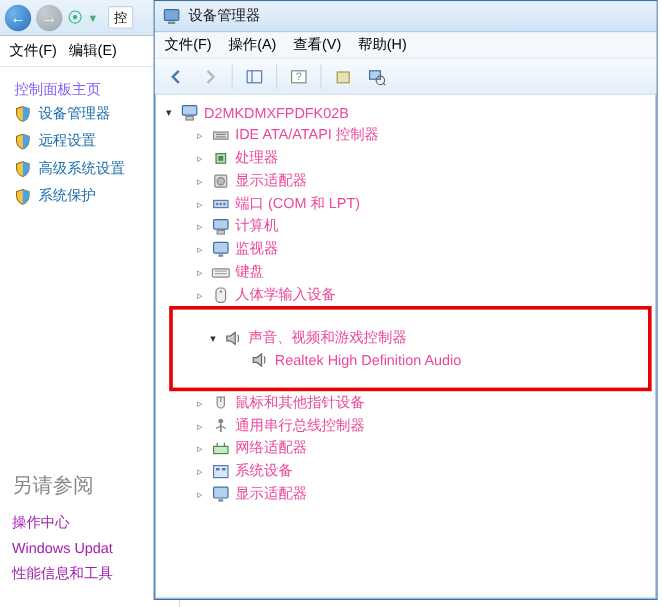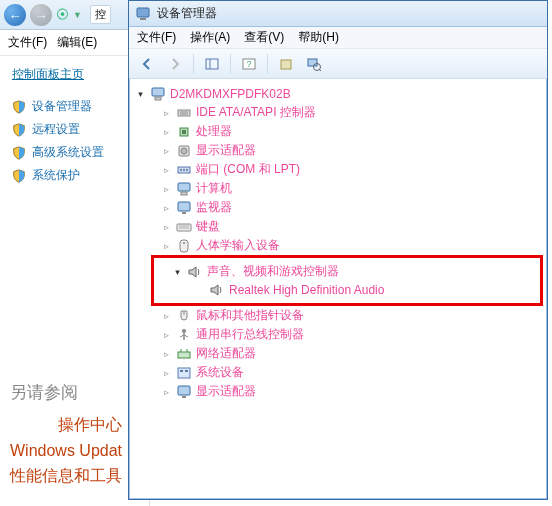--- a/index.html
+++ b/index.html
@@ -5,46 +5,46 @@
 * { box-sizing: border-box; margin: 0; padding: 0; }
 body { font-family: "Segoe UI", Tahoma, sans-serif; font-size: 12px; background: #fff; width: 552px; height: 506px; overflow: hidden; position: relative; }
 .back-window { position: absolute; left: 0; top: 0; width: 150px; height: 506px; background: #fff; border-right: 1px solid #ddd; }
 .back-titlebar { height: 30px; background: linear-gradient(#eaf3fb,#d7e8f7); border-bottom: 1px solid #b8c8d8; display: flex; align-items: center; padding: 0 4px; gap: 4px; }
 .nav-btn { width: 22px; height: 22px; border-radius: 50%; background: radial-gradient(circle at 30% 30%, #6fb5f0, #2a6eb8); display: flex; align-items: center; justify-content: center; color: #fff; font-size: 13px; }
 .nav-btn.disabled { filter: grayscale(1) opacity(0.5); }
 .wifi-ico { color: #3b7; font-size: 13px; }
 .addr-frag { background: #fff; border: 1px solid #c4d4e4; border-radius: 2px; padding: 1px 4px; font-size: 11px; margin-left: 4px; }
 .back-menu { display: flex; gap: 10px; padding: 4px 8px; font-size: 12px; border-bottom: 1px solid #e8e8e8; }
 .sidebar { padding: 10px 6px; }
-.sb-head { color: #0369a1; font-size: 12px; margin-bottom: 12px; padding-left: 6px; text-decoration: underline; }
+.sb-head { color: #8b5cf6; font-size: 12px; margin-bottom: 0; padding-left: 6px; }
 .sb-item { display: flex; align-items: center; gap: 6px; padding: 3px 6px; color: #1a6fb0; font-size: 12px; cursor: pointer; }
 .shield-ico { width: 14px; height: 14px; }
 .shield-ico svg { width: 14px; height: 14px; }
 .sb-foot { position: absolute; bottom: 10px; left: 0; padding: 6px 10px; }
 .sb-foot .lbl { color: #888; font-size: 17px; margin-bottom: 8px; }
-.sb-foot .lnk { color: #c2410c; font-size: 16px; padding: 3px 0; cursor: pointer; text-align: right; }
+.sb-foot .lnk { color: #a21caf; font-size: 12px; padding: 3px 0; cursor: pointer; }
 .dm-window { position: absolute; left: 128px; top: 0; width: 420px; height: 500px; background: #fff; border: 1px solid #3a6ea5; box-shadow: 0 0 0 1px #9fc2e4 inset; }
 .dm-titlebar { height: 26px; background: linear-gradient(#e9f2fb,#cfe3f6); border-bottom: 1px solid #9fc2e4; display: flex; align-items: center; padding: 0 6px; gap: 6px; }
 .dm-titlebar .tico { width: 16px; height: 16px; }
 .dm-title { font-size: 12px; color: #222; }
 .dm-menu { height: 22px; display: flex; align-items: center; padding: 0 8px; gap: 14px; font-size: 12px; background: #f4f8fc; border-bottom: 1px solid #e1e9f2; }
 .dm-toolbar { height: 30px; display: flex; align-items: center; padding: 0 6px; gap: 4px; background: linear-gradient(#f7fbff,#e3eef9); border-bottom: 1px solid #cddbea; }
 .tb-btn { width: 24px; height: 24px; border: 1px solid transparent; border-radius: 2px; display: flex; align-items: center; justify-content: center; cursor: pointer; }
 .tb-sep { width: 1px; height: 20px; background: #cddbea; margin: 0 2px; }
 .tree { padding: 6px 4px; font-size: 12px; color: #ec4899; overflow: auto; height: calc(100% - 78px); }
 .tree-row { display: flex; align-items: center; gap: 4px; padding: 1px 2px; white-space: nowrap; }
 .exp { width: 11px; height: 11px; display: flex; align-items: center; justify-content: center; font-size: 9px; color: #5a5a5a; cursor: pointer; }
 .exp.open::before { content: "▾"; color: #333; }
 .exp.closed::before { content: "▹"; color: #888; }
 .exp.none::before { content: ""; }
 .dev-ico { width: 16px; height: 16px; display: flex; align-items: center; justify-content: center; font-size: 12px; }
 .dev-ico svg { width: 16px; height: 16px; }
 .ind2 { padding-left: 28px; }
 .ind3 { padding-left: 52px; }
-.highlight-box { border: 3px solid #e60000; padding: 4px; margin-left: 18px; }
+.highlight-box { border: 3px solid #e60000; padding: 14px; margin-left: 8px; }
 </style>
 </head>
 <body>
 
 <div class="back-window">
   <div class="back-titlebar">
     <div class="nav-btn">←</div>
     <div class="nav-btn disabled">→</div>
     <span class="wifi-ico">⦿</span>
     <span style="color:#5a7;font-size:9px">▼</span>

